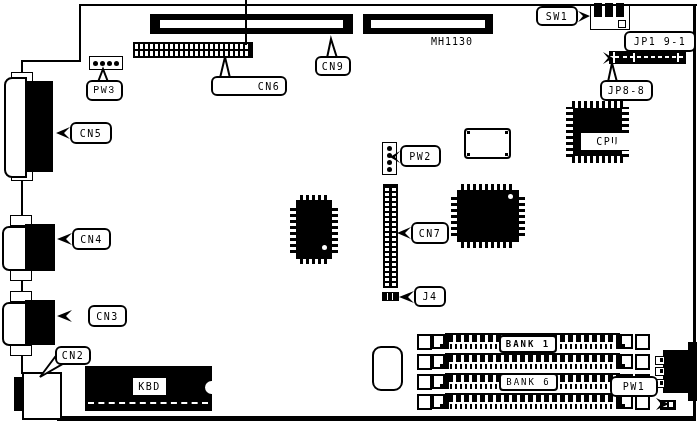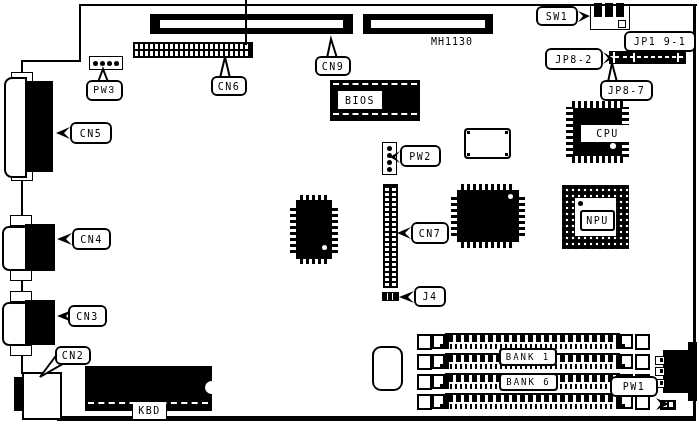--- a/index.html
+++ b/index.html
@@ -86,51 +86,39 @@
   </div>
 
   <div class="abs ink" style="left:609px;top:51px;width:77px;height:13px;">
     <div class="abs" style="left:4px;top:1px;width:2px;height:11px;background:#fff;"></div>
     <div class="abs" style="left:1px;top:5px;width:9px;height:2px;background:#fff;"></div>
     <div class="abs" style="left:24px;top:2px;width:2px;height:9px;background:#fff;"></div>
     <div class="abs" style="left:14px;top:5px;width:60px;height:2px;background:repeating-linear-gradient(90deg,#fff 0 4px,transparent 4px 7px);"></div>
     <div class="abs" style="left:68px;top:2px;width:2px;height:9px;background:#fff;"></div>
   </div>
 
-  <div class="abs ink" style="left:330px;top:80px;width:90px;height:41px;">
-    <div class="dash-w" style="left:3px;top:3px;width:84px;"></div>
-    <div class="dash-w" style="left:3px;top:33px;width:84px;"></div>
-    <div class="plate" style="left:7px;top:10px;width:44px;height:18px;">BIOS</div>
-  </div>
 
   <div class="abs" style="left:464px;top:128px;width:43px;height:27px;background:#fff;border:2px solid #000;border-radius:4px;">
     <div class="xt" style="left:1px;top:1px;"></div>
     <div class="xt" style="right:1px;top:1px;"></div>
     <div class="xt" style="left:1px;bottom:1px;"></div>
     <div class="xt" style="right:1px;bottom:1px;"></div>
   </div>
 
   <div class="abs" style="left:566px;top:101px;width:63px;height:62px;">
     <div class="comb-h" style="left:6px;top:0;width:51px;height:8px;"></div>
     <div class="comb-h" style="left:6px;top:54px;width:51px;height:8px;"></div>
     <div class="comb-v" style="left:0;top:6px;width:8px;height:50px;"></div>
     <div class="comb-v" style="left:55px;top:6px;width:8px;height:50px;"></div>
     <div class="abs ink" style="left:7px;top:7px;width:49px;height:48px;">
-      <div class="plate noborder" style="left:8px;top:17px;width:53px;height:17px;">CPU</div>
+      <div class="plate noborder" style="left:8px;top:25px;width:53px;height:17px;">CPU</div>
       <div class="wdot" style="left:37px;top:35px;"></div>
     </div>
   </div>
 
-  <div class="abs ink" style="left:562px;top:185px;width:67px;height:64px;">
-    <div class="abs" style="left:0;top:0;width:67px;height:64px;background-image:radial-gradient(circle,#fff 1.4px,transparent 1.6px);background-size:6px 6px;background-position:2px 2px;"></div>
-    <div class="abs" style="left:13px;top:13px;width:41px;height:38px;background:#fff;">
-      <div class="dot" style="left:3px;top:3px;"></div>
-      <div class="plate" style="left:5px;top:12px;width:31px;height:17px;border-radius:3px;border-width:2px;">NPU</div>
-    </div>
-  </div>
 
   <div class="abs" style="left:451px;top:184px;width:74px;height:64px;">
     <div class="comb-h" style="left:10px;top:0;width:54px;height:7px;"></div>
     <div class="comb-h" style="left:10px;top:57px;width:54px;height:7px;"></div>
     <div class="comb-v" style="left:0;top:12px;width:7px;height:40px;"></div>
     <div class="comb-v" style="left:67px;top:12px;width:7px;height:40px;"></div>
     <div class="abs ink" style="left:6px;top:6px;width:62px;height:52px;">
       <div class="wdot" style="left:51px;top:4px;width:5px;height:5px;"></div>
     </div>
   </div>
@@ -181,21 +169,21 @@
 
   <div class="tabbox" style="left:10px;top:291px;width:20px;height:9px;"></div>
   <div class="abs" style="left:2px;top:302px;width:21px;height:40px;background:#fff;border:2px solid #000;border-radius:7px 0 0 7px;z-index:2;"></div>
   <div class="abs ink" style="left:25px;top:300px;width:30px;height:45px;z-index:2;"></div>
   <div class="tabbox" style="left:10px;top:345px;width:20px;height:9px;"></div>
 
   <div class="abs ink" style="left:14px;top:377px;width:9px;height:34px;z-index:2;"></div>
   <div class="abs" style="left:22px;top:372px;width:36px;height:44px;background:#fff;border:2px solid #000;z-index:2;"></div>
 
   <div class="abs ink" style="left:85px;top:366px;width:127px;height:45px;">
-    <div class="plate" style="left:47px;top:11px;width:33px;height:17px;margin-top:24px;">KBD</div>
+    <div class="plate" style="left:47px;top:11px;width:33px;height:17px;">KBD</div>
     <div class="dash-w" style="left:3px;top:36px;width:120px;"></div>
     <div class="abs" style="left:120px;top:15px;width:7px;height:13px;background:#fff;border-radius:7px 0 0 7px;"></div>
   </div>
 
   <div class="abs" style="left:372px;top:346px;width:27px;height:41px;background:#fff;border:2px solid #000;border-radius:9px;"></div>
 
   <div class="simm-row" style="left:417px;top:332px;">
     <div class="simm-ltab"></div>
     <div class="simm-lhook">
         <div class="hook-n"></div>
@@ -257,21 +245,21 @@
       <div class="simm-ticks"></div>
       <div class="simm-post" style="left:0;"></div>
       <div class="simm-post" style="left:171px;"></div>
     </div>
     <div class="simm-rhook">
         <div class="hook-n" style="right:auto;left:-1px;"></div>
       </div>
     <div class="simm-rtab"></div>
   </div>
 
-  <div class="bank-label" style="left:499px;top:348px;width:54px;height:14px;">BANK 1</div>
+  <div class="bank-label" style="left:499px;top:335px;width:54px;height:14px;font-weight:bold;">BANK 1</div>
   <div class="bank-label" style="left:499px;top:373px;width:55px;height:14px;">BANK 6</div>
 
   <div class="abs ink" style="left:663px;top:350px;width:30px;height:43px;"></div>
   <div class="abs ink" style="left:688px;top:342px;width:9px;height:59px;"></div>
   <div class="tabbox" style="left:655px;top:356px;width:8px;height:7px;">
       <div class="abs ink" style="left:4px;top:1px;width:3px;height:4px;"></div>
     </div>
   <div class="tabbox" style="left:655px;top:367px;width:8px;height:7px;">
       <div class="abs ink" style="left:4px;top:1px;width:3px;height:4px;"></div>
     </div>
@@ -296,27 +284,26 @@
     <polygon points="72,310 57,316 72,322 66,316" fill="#000"></polygon>
     <polygon points="327,58 331,39 337,58" fill="#fff" stroke="#000" stroke-width="2"></polygon>
     <polygon points="220,78 225,57 230,78" fill="#fff" stroke="#000" stroke-width="2"></polygon>
     <polygon points="98,82 103,69 108,82" fill="#fff" stroke="#000" stroke-width="2"></polygon>
     <polygon points="608,82 612,63 617,82" fill="#fff" stroke="#000" stroke-width="2"></polygon>
     <polygon points="55,357 40,377 66,362" fill="#fff" stroke="#000" stroke-width="2"></polygon>
   </svg>
 
   <div class="co" style="left:536px;top:6px;width:38px;height:16px;">SW1</div>
   <div class="co" style="left:624px;top:31px;width:68px;height:17px;">JP1 9-1</div>
-  <div class="co" style="left:545px;top:48px;width:54px;height:18px;">JP8-2</div>
-  <div class="co" style="left:600px;top:80px;width:49px;height:17px;">JP8-7</div>
+  <div class="co" style="left:600px;top:80px;width:49px;height:17px;">JP8-8</div>
   <div class="co" style="left:315px;top:56px;width:32px;height:16px;">CN9</div>
-  <div class="co" style="left:211px;top:76px;width:32px;height:16px;">CN6</div>
+  <div class="co" style="left:211px;top:76px;width:32px;height:16px;padding-left:40px;">CN6</div>
   <div class="co" style="left:86px;top:80px;width:33px;height:17px;font-family:Liberation Mono, monospace;">PW3</div>
   <div class="co" style="left:70px;top:122px;width:38px;height:18px;">CN5</div>
   <div class="co" style="left:400px;top:145px;width:37px;height:18px;">PW2</div>
   <div class="co" style="left:72px;top:228px;width:35px;height:18px;">CN4</div>
   <div class="co" style="left:411px;top:222px;width:34px;height:18px;">CN7</div>
-  <div class="co" style="left:68px;top:305px;width:35px;height:18px;">CN3</div>
+  <div class="co" style="left:88px;top:305px;width:35px;height:18px;">CN3</div>
   <div class="co" style="left:414px;top:286px;width:28px;height:17px;">J4</div>
   <div class="co" style="left:55px;top:346px;width:32px;height:15px;">CN2</div>
   <div class="co" style="left:610px;top:376px;width:44px;height:17px;">PW1</div>
 
 </div>
 
 </body></html>

